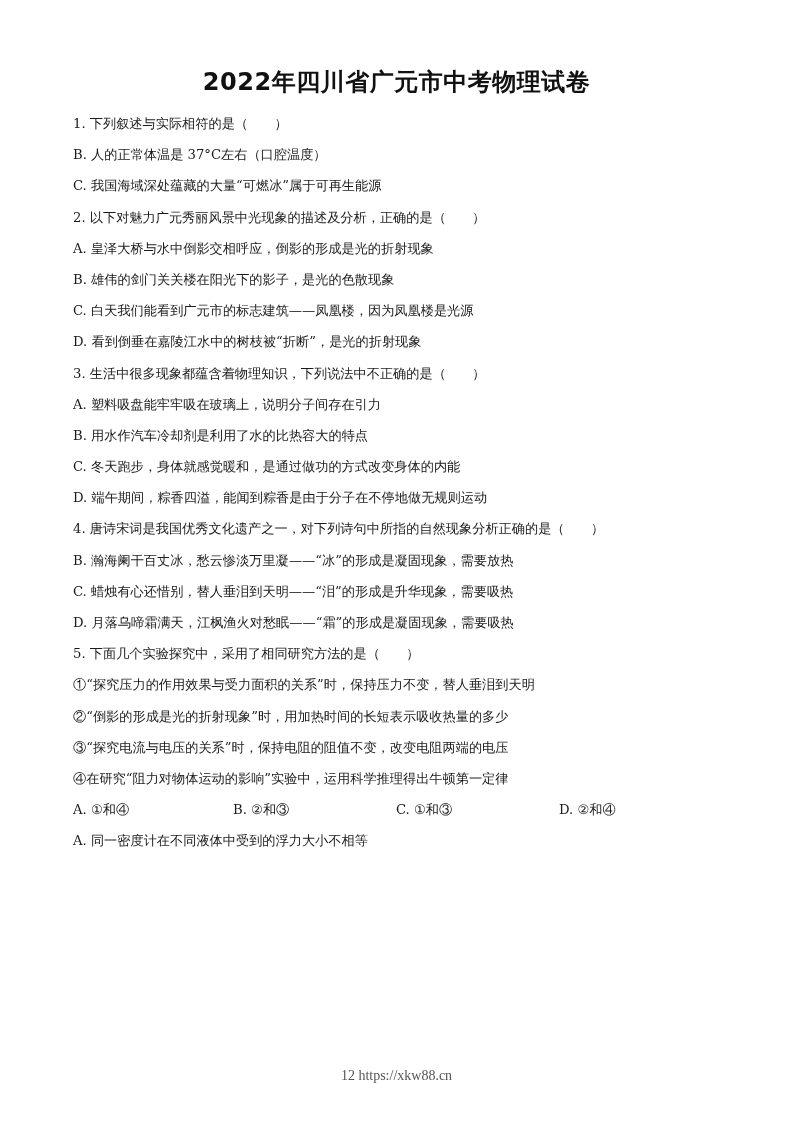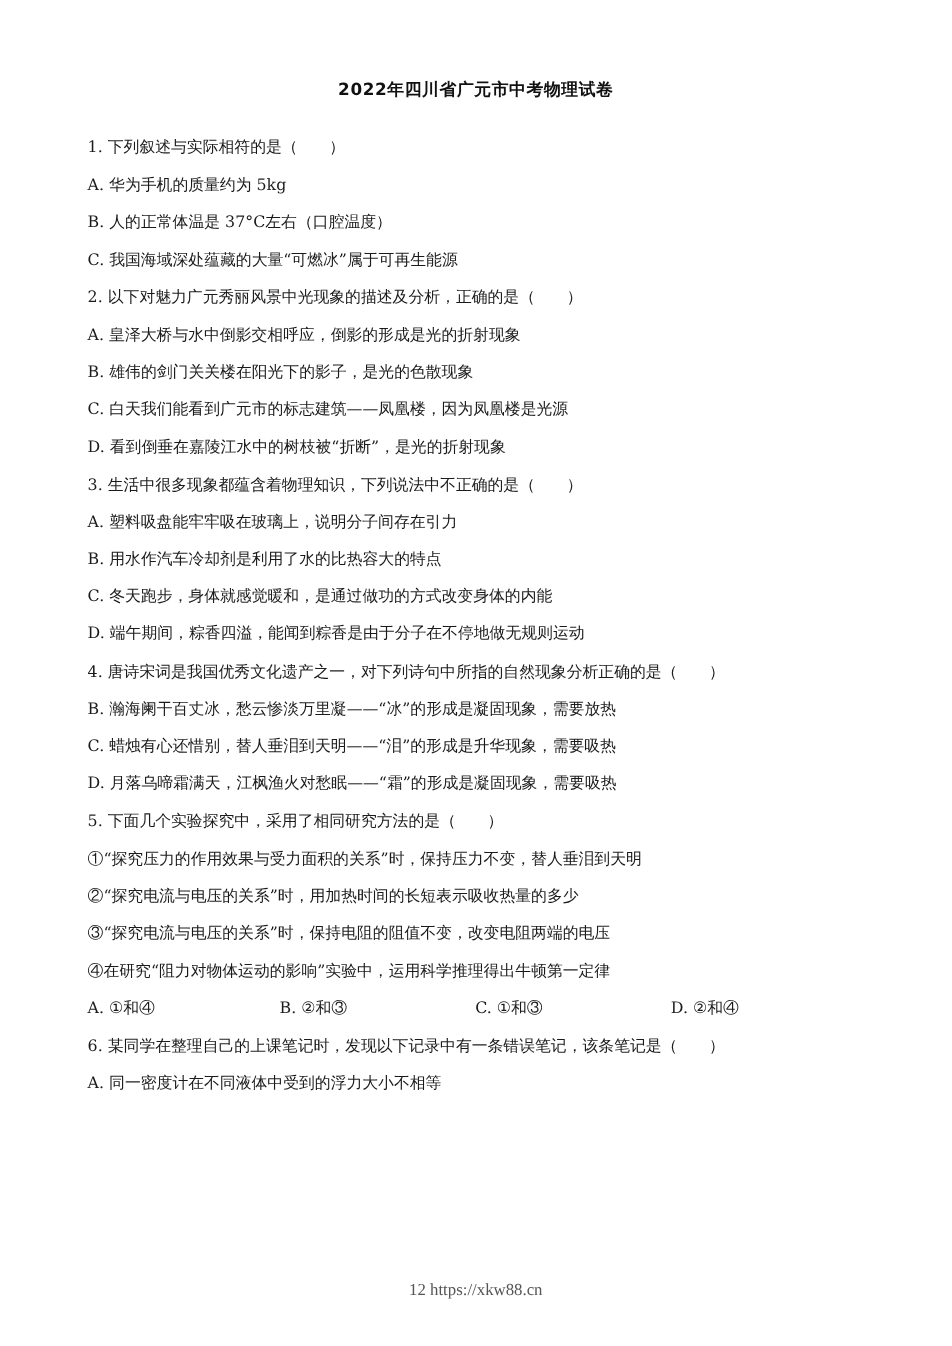--- a/index.html
+++ b/index.html
@@ -1,36 +1,35 @@
 <!DOCTYPE html>
 <html><head>
   <meta charset="utf-8">
   <style>
     html, body { margin: 0; padding: 0; background: #ffffff; }
     body { width: 793px; height: 1122px; position: relative; overflow: hidden;
            font-family: "DejaVu Serif", "Liberation Serif", serif; color: #1a1a1a; }
     .title { position: absolute; left: 0; width: 793px; top: 66px; text-align: center;
              font-family: "DejaVu Sans", "Liberation Sans", sans-serif; font-weight: bold;
-             font-size: 14px; letter-spacing: 0.5px; color: #111; }
+             font-size: 24px; letter-spacing: 0.5px; color: #111; }
     .content { position: absolute; left: 73px; top: 108px; width: 660px; }
     .line { height: 31.2px; line-height: 31.2px; font-size: 13.2px; white-space: nowrap; position: relative; }
     .opt-row { display: flex; align-items: flex-end; }
     .opt-row span { display: inline-block; }
     .footer { position: absolute; left: 0; width: 793px; top: 1068px; text-align: center;
               font-family: Liberation Serif, serif; font-size: 14px; color: #555; }
   </style>
 </head>
 <body>
 
 <div class="title">2022年四川省广元市中考物理试卷</div>
 
 <div class="content">
 
   <div class="line">1. 下列叙述与实际相符的是（　　）</div>
-  <div class="line">A. 华为手机的质量约为 5kg</div>
   <div class="line">B. 人的正常体温是 37°C左右（口腔温度）</div>
   <div class="line">C. 我国海域深处蕴藏的大量“可燃冰”属于可再生能源</div>
 
   <div class="line">2. 以下对魅力广元秀丽风景中光现象的描述及分析，正确的是（　　）</div>
   <div class="line">A.  皇泽大桥与水中倒影交相呼应，倒影的形成是光的折射现象</div>
   <div class="line">B.  雄伟的剑门关关楼在阳光下的影子，是光的色散现象</div>
   <div class="line">C.  白天我们能看到广元市的标志建筑——凤凰楼，因为凤凰楼是光源</div>
   <div class="line">D.  看到倒垂在嘉陵江水中的树枝被“折断”，是光的折射现象</div>
 
   <div class="line">3. 生活中很多现象都蕴含着物理知识，下列说法中不正确的是（　　）</div>
@@ -39,27 +38,26 @@
   <div class="line">C.  冬天跑步，身体就感觉暖和，是通过做功的方式改变身体的内能</div>
   <div class="line">D.  端午期间，粽香四溢，能闻到粽香是由于分子在不停地做无规则运动</div>
 
   <div class="line">4. 唐诗宋词是我国优秀文化遗产之一，对下列诗句中所指的自然现象分析正确的是（　　）</div>
   <div class="line">B.  瀚海阑干百丈冰，愁云惨淡万里凝——“冰”的形成是凝固现象，需要放热</div>
   <div class="line">C.  蜡烛有心还惜别，替人垂泪到天明——“泪”的形成是升华现象，需要吸热</div>
   <div class="line">D.  月落乌啼霜满天，江枫渔火对愁眠——“霜”的形成是凝固现象，需要吸热</div>
 
   <div class="line">5. 下面几个实验探究中，采用了相同研究方法的是（　　）</div>
   <div class="line">①“探究压力的作用效果与受力面积的关系”时，保持压力不变，替人垂泪到天明</div>
-  <div class="line">②“探究电流与电压的关系”时，用加热时间的长短表示吸收热量的多少</div>
+  <div class="line">②“倒影的形成是光的折射现象”时，用加热时间的长短表示吸收热量的多少</div>
   <div class="line">③“探究电流与电压的关系”时，保持电阻的阻值不变，改变电阻两端的电压</div>
   <div class="line">④在研究“阻力对物体运动的影响”实验中，运用科学推理得出牛顿第一定律</div>
   <div class="line opt-row">
     <span style="width:160px">A.  ①和④</span>
     <span style="width:163px">B.  ②和③</span>
     <span style="width:163px">C.  ①和③</span>
     <span>D.  ②和④</span>
   </div>
 
-  <div class="line">6. 某同学在整理自己的上课笔记时，发现以下记录中有一条错误笔记，该条笔记是（　　）</div>
   <div class="line">A. 同一密度计在不同液体中受到的浮力大小不相等</div>
 </div>
 
 <div class="footer">12 https://xkw88.cn</div>
 
 </body></html>

